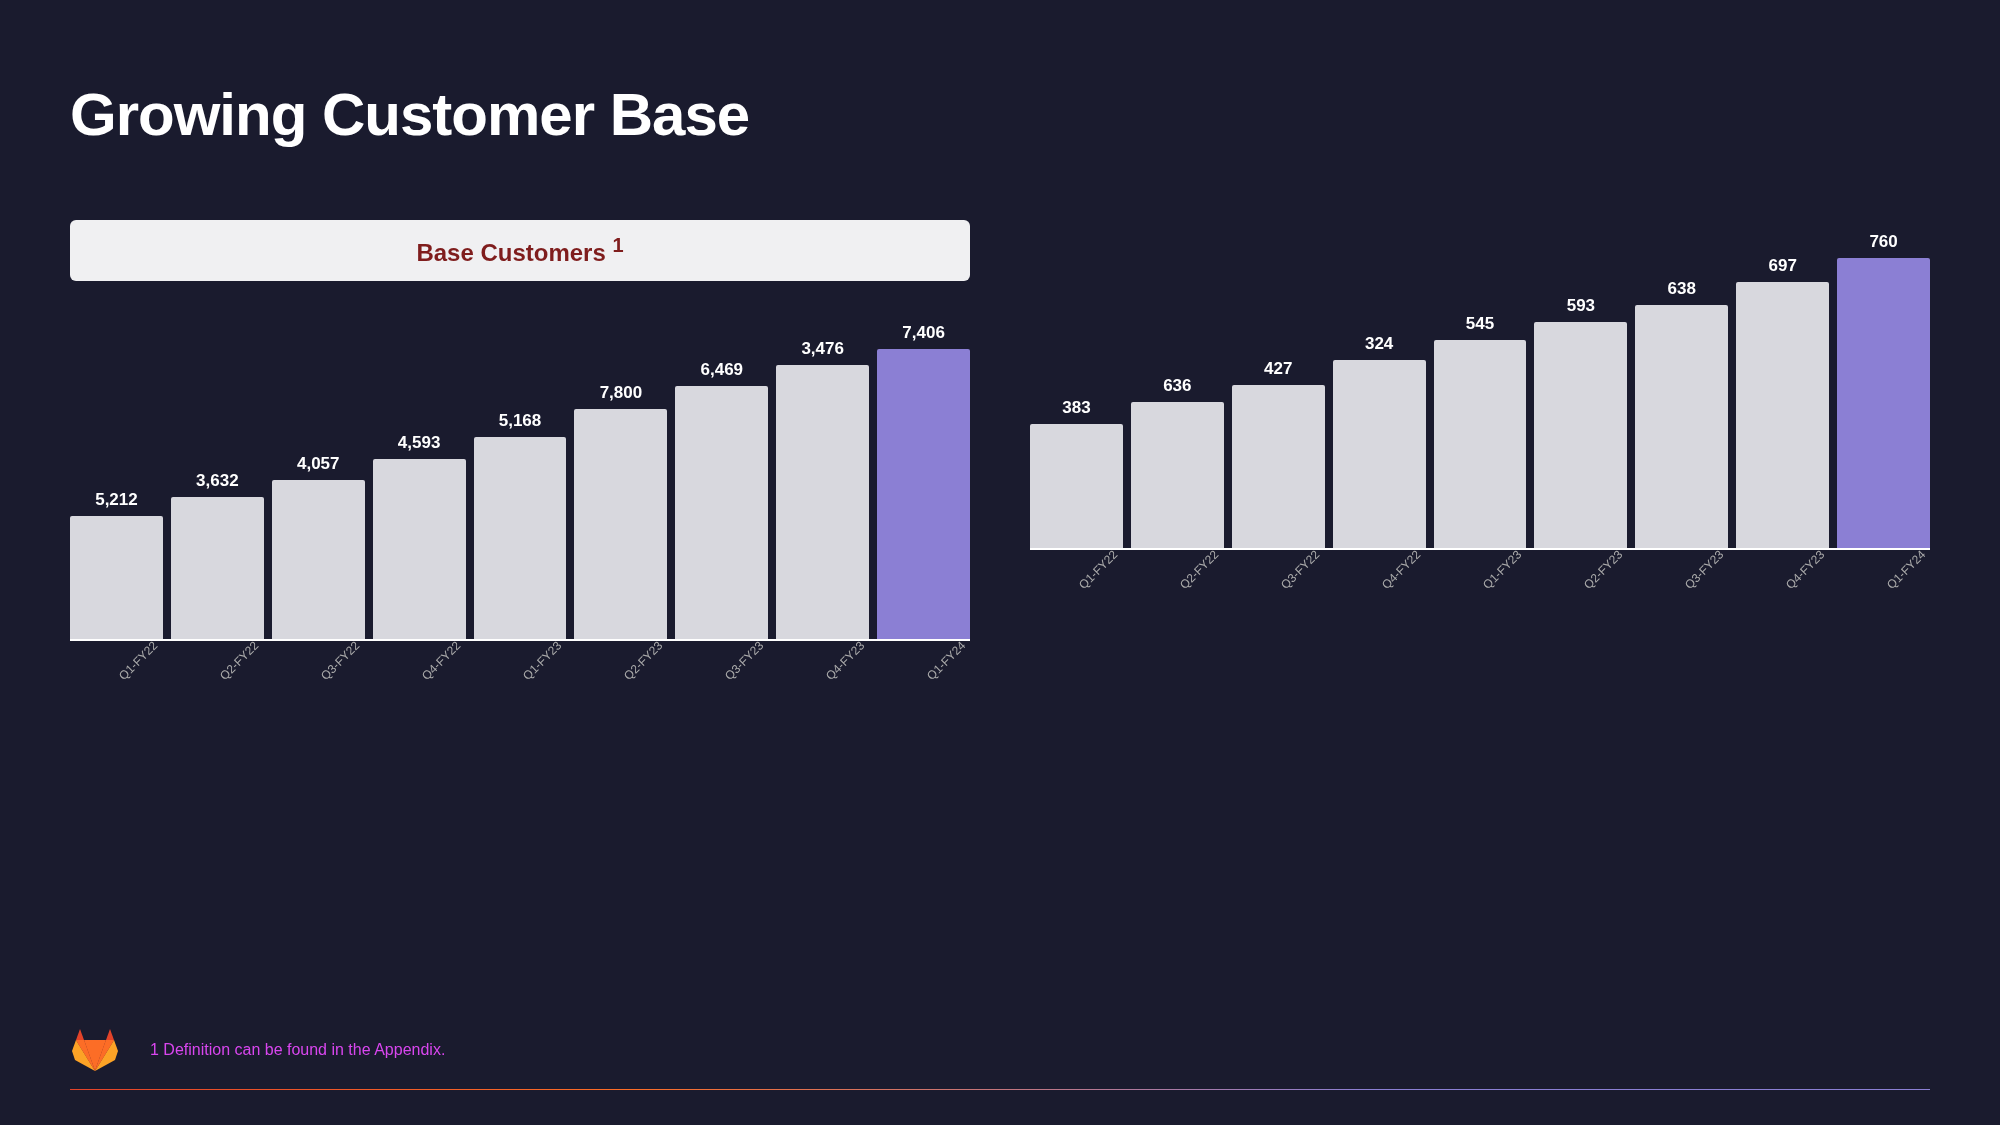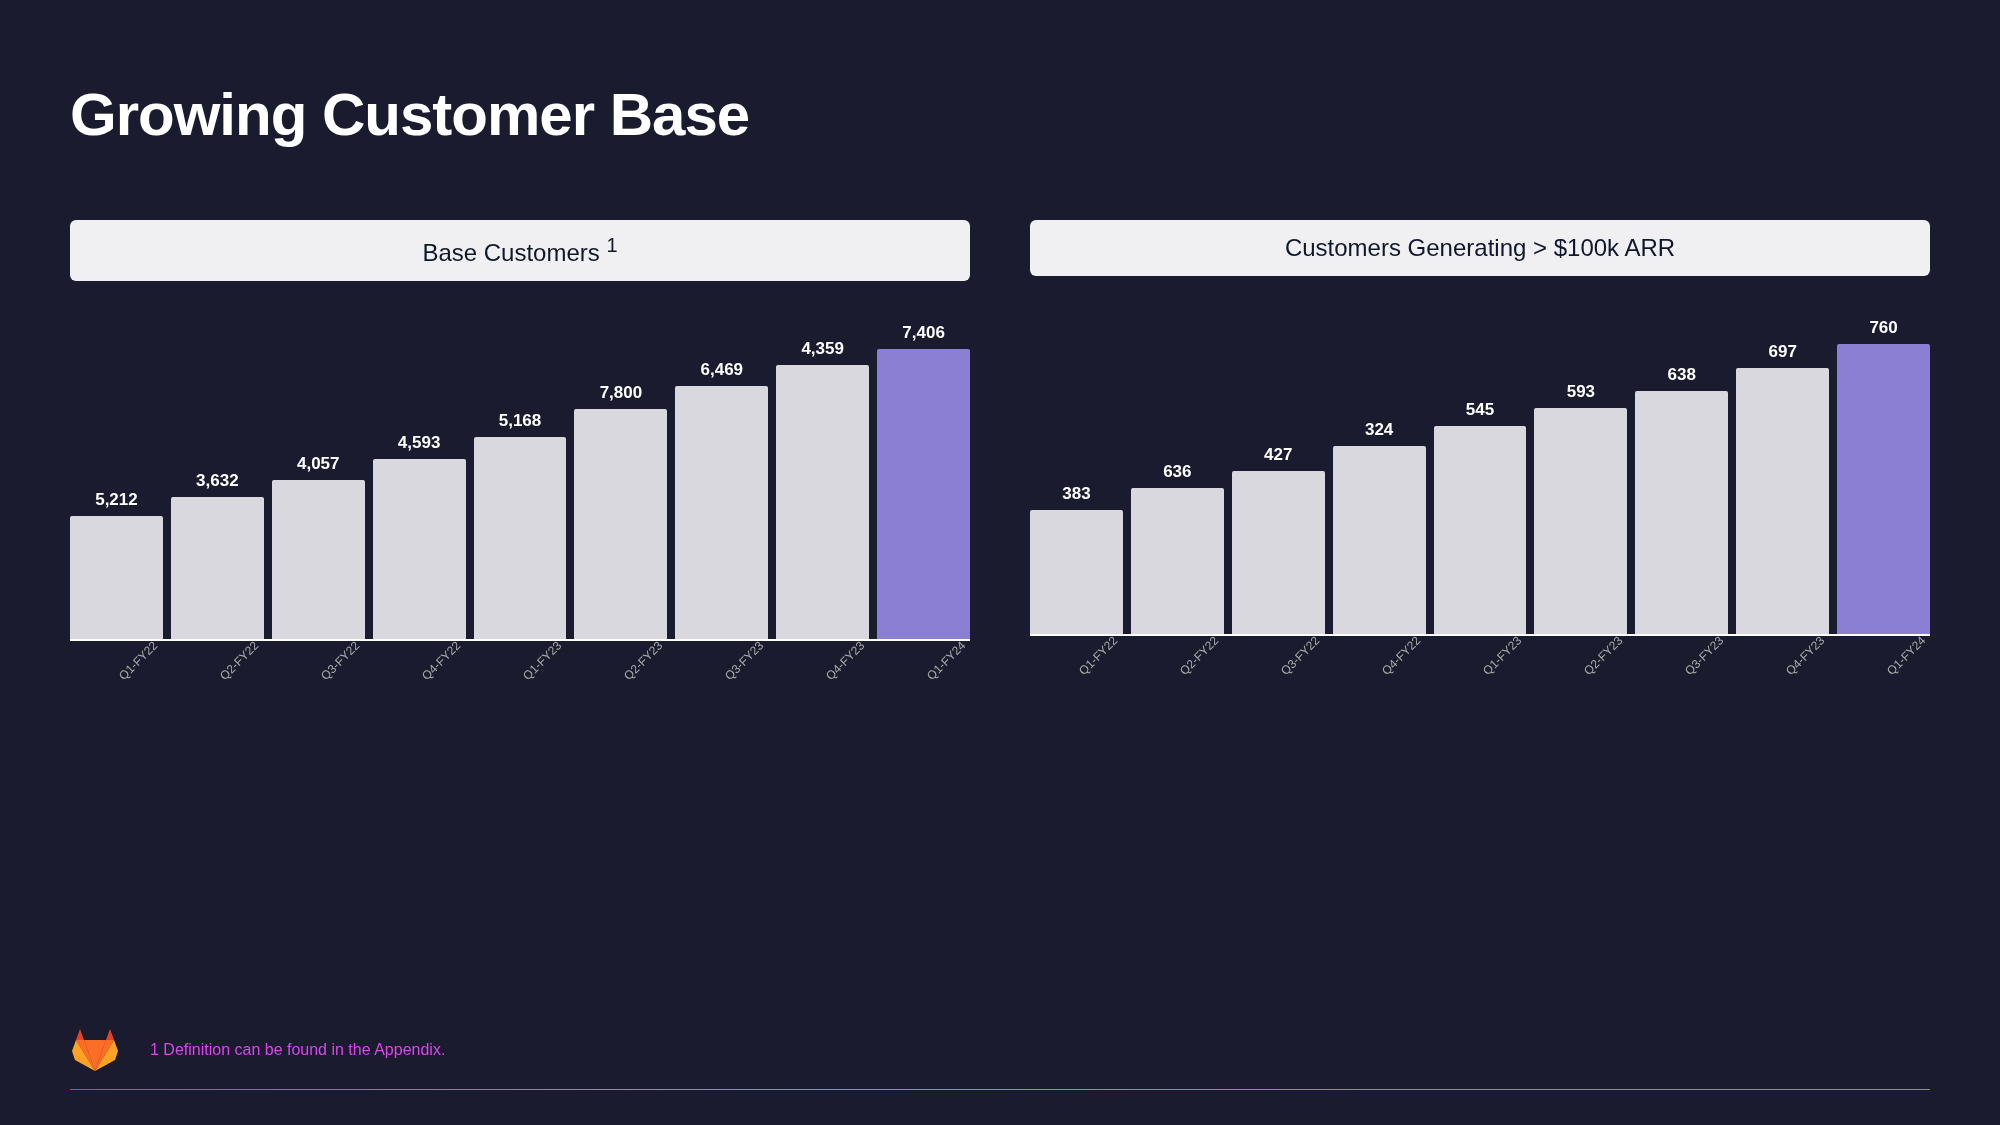--- a/index.html
+++ b/index.html
@@ -41,22 +41,22 @@
     .chart-header {
       background-color: #f0f0f2;
       border-radius: 6px;
       padding: 14px 20px;
       text-align: center;
       margin-bottom: 30px;
     }
 
     .chart-header-text {
       font-size: 24px;
-      font-weight: 400;
-      color: #0f172a;
+      font-weight: 700;
+      color: #7f1d1d;
     }
 
     .chart-area {
       position: relative;
       height: 380px;
       display: flex;
       align-items: flex-end;
       padding-bottom: 50px;
     }
 
@@ -184,37 +184,34 @@
             <div class="bar-value">7,800</div>
             <div class="bar bar-gray" style="height: 230px;"></div>
             <div class="bar-label">Q2-FY23</div>
           </div>
           <div class="bar-group">
             <div class="bar-value">6,469</div>
             <div class="bar bar-gray" style="height: 253px;"></div>
             <div class="bar-label">Q3-FY23</div>
           </div>
           <div class="bar-group">
-            <div class="bar-value">4,359</div>
+            <div class="bar-value">3,476</div>
             <div class="bar bar-gray" style="height: 274px;"></div>
             <div class="bar-label">Q4-FY23</div>
           </div>
           <div class="bar-group">
             <div class="bar-value">7,406</div>
             <div class="bar bar-purple" style="height: 290px;"></div>
             <div class="bar-label">Q1-FY24</div>
           </div>
         </div>
     </div>
   </div>
 
   <div class="chart-panel">
-    <div class="chart-header">
-      <span class="chart-header-text">Customers Generating &gt; $100k ARR</span>
-    </div>
     <div class="chart-area">
       <div class="bars-row" id="bars-right">
       <div class="bar-group">
             <div class="bar-value">383</div>
             <div class="bar bar-gray" style="height: 124px;"></div>
             <div class="bar-label">Q1-FY22</div>
           </div>
           <div class="bar-group">
             <div class="bar-value">636</div>
             <div class="bar bar-gray" style="height: 146px;"></div>

